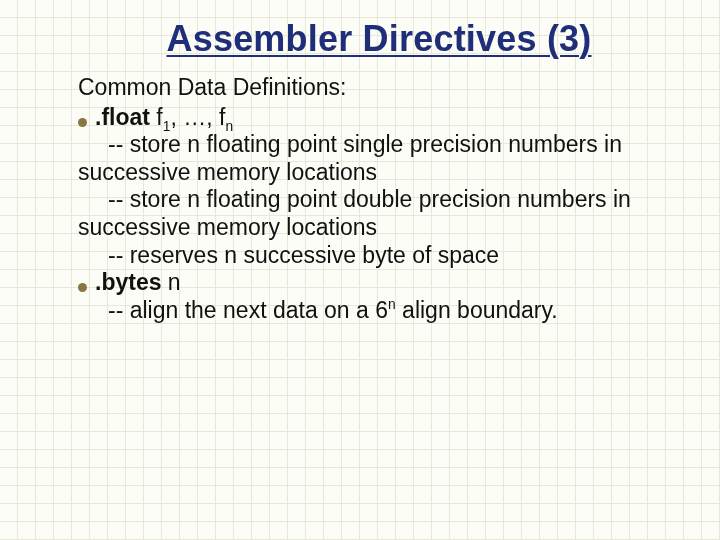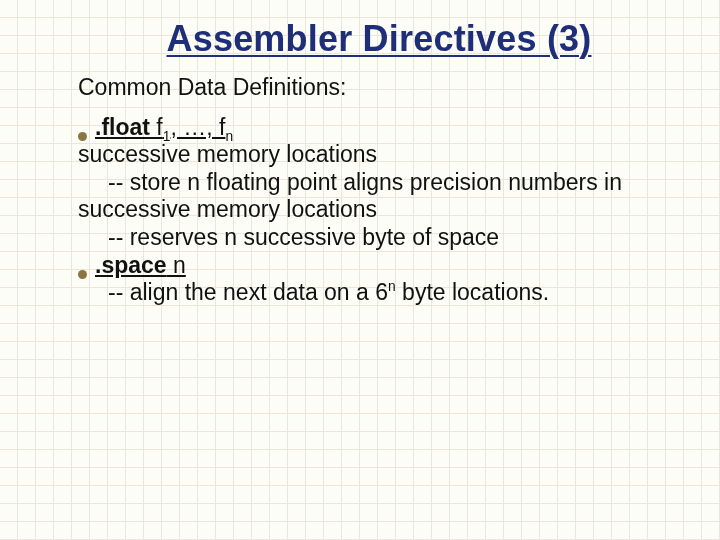--- a/index.html
+++ b/index.html
@@ -32,22 +32,22 @@
     text-decoration: underline;
     text-underline-offset: 4px;
     text-decoration-thickness: 2px;
   }
   .body {
     font-size: 23px;
     line-height: 1.20;
     color: #111;
   }
   .row { display: block; }
-  .intro { margin-bottom: 12px; }
-  .li-row { display: flex; align-items: flex-end; text-decoration: underline; }
+  .intro { margin-bottom: 2px; }
+  .li-row { display: flex; align-items: center; }
   .bullet {
     width: 9px; height: 9px;
     border-radius: 50%;
     background: #8a7640;
     flex: 0 0 9px;
     margin-top: 10px;
     margin-right: 8px;
   }
   .li-text { display: inline; }
   .dashline { padding-left: 30px; }
@@ -63,30 +63,31 @@
 
   <div class="body">
     <div class="row intro">Common Data Definitions:</div>
 
     <div class="li-row">
       <span class="bullet"></span>
       <span class="li-text">
         <span class="bold">.float</span><span> f</span><span class="sub">1</span><span>, …, f</span><span class="sub">n</span>
       </span>
     </div>
+    <div class="row dashline">-- store n floating point single precision numbers in</div>
     <div class="row">successive memory locations</div>
 
-    <div class="row dashline">-- store n floating point aligns precision numbers in</div>
+    <div class="row dashline">-- store n floating point double precision numbers in</div>
     <div class="row">successive memory locations</div>
 
     <div class="row dashline">-- reserves n successive byte of space</div>
 
     <div class="li-row">
       <span class="bullet"></span>
       <span class="li-text">
-        <span class="bold">.space</span><span> n</span>
+        <span class="bold">.bytes</span><span> n</span>
       </span>
     </div>
     <div class="row dashline">
-      <span>-- align the next data on a 6</span><span class="sup">n</span><span> byte locations.</span>
+      <span>-- align the next data on a 6</span><span class="sup">n</span><span> align boundary.</span>
     </div>
   </div>
 </div>
 
 </body></html>

